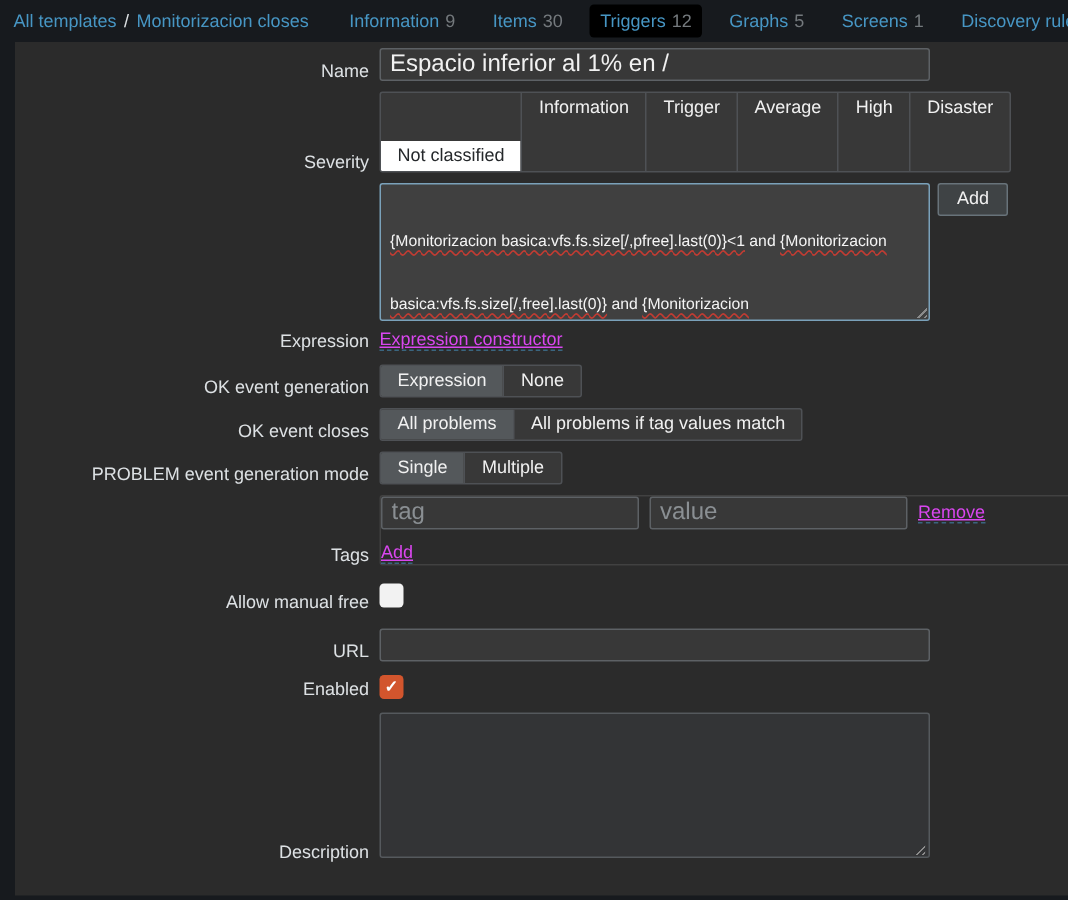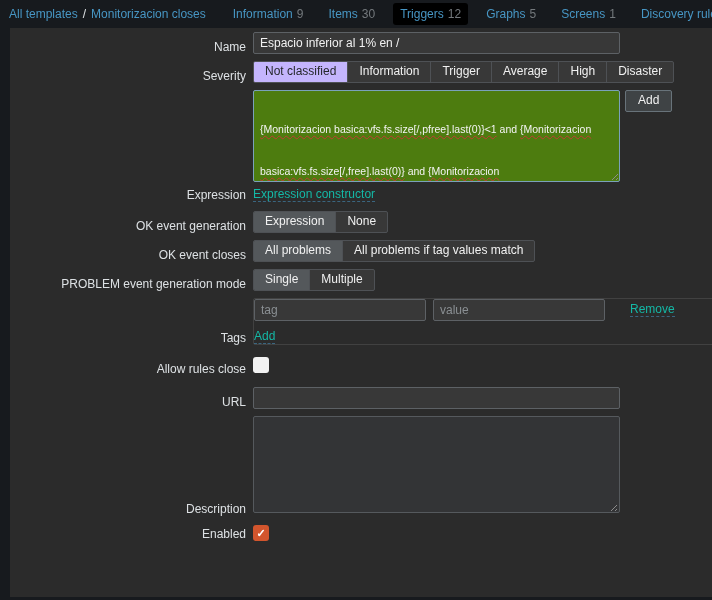--- a/index.html
+++ b/index.html
@@ -6,24 +6,25 @@
   html,body { width:712px; height:600px; overflow:hidden; }
   body {
     background:#171a1e;
     font-family:"Liberation Sans", sans-serif;
     font-size:12px;
     color:#f1f1f1;
   }
   a { text-decoration:none; cursor:pointer; }
   .link { color:#4796c4; }
   .dashed-link {
-    color:#14b8a6;
+    color:#d946ef;
     border-bottom:1px dashed rgba(71,150,196,.55);
     display:inline-block;
     line-height:13px;
+    text-decoration:underline;
   }
 
   
   .topnav {
     height:28px;
     display:flex;
     align-items:center;
     padding-left:9px;
     background:#171a1e;
     white-space:nowrap;
@@ -62,21 +63,21 @@
   }
   .field { flex:1; min-width:0; }
 
   .text-input {
     width:367px; height:22px;
     background:#383838;
     border:1px solid #5d6165;
     border-radius:2px;
     color:#f1f1f1;
     font-family:"Liberation Sans", sans-serif;
-    font-size:12px;
+    font-size:16px;
     padding:2px 6px;
     outline:none;
   }
   .text-input::placeholder { color:#8a8f93; }
 
   
   .seg {
     display:inline-flex;
     border:1px solid #4e5155;
     border-radius:2px;
@@ -85,28 +86,28 @@
   }
   .seg-opt {
     padding:3px 11px 4px 11px;
     border-left:1px solid #4e5155;
     color:#f1f1f1;
     cursor:pointer;
     line-height:13px;
   }
   .seg-opt:first-child { border-left:none; }
   .seg-opt.sel { background:#54585b; }
-  .seg-opt.sev-sel { background:#c4b5fd; color:#25282b; }
+  .seg-opt.sev-sel { background:#ffffff; color:#25282b;margin-top:32px; }
 
   
   .expr-wrap { display:flex; align-items:flex-start; }
   .expr-box {
     position:relative;
     width:367px; height:92px;
-    background:#4d7c0f;
+    background:#404040;
     border:1px solid #7aa1ba;
     border-radius:2px;
     padding:3px 6px;
     font-size:10.5px;
     line-height:14px;
     color:#f4f4f4;
     white-space:pre-wrap;
     overflow:hidden;
   }
   .wavy {
@@ -140,21 +141,21 @@
 
   
   .tags-box {
     width:475px;
     border:1px solid #414141;
     border-radius:2px;
     padding:0;
   }
   .tags-row { display:flex; align-items:center; }
   .tag-input { width:172px; margin-right:7px; }
-  .tags-row .dashed-link { margin-left:18px; }
+  .tags-row .dashed-link { margin-left:0; }
   .tags-add { margin-top:8px; }
 
   
   .checkbox {
     display:inline-block;
     width:16px; height:16px;
     border-radius:3px;
     background:#f2f2f2;
     margin-top:1px;
     cursor:pointer;
@@ -287,44 +288,44 @@
             <a class="dashed-link">Remove</a>
           </div>
           <div class="tags-add">
             <a class="dashed-link">Add</a>
           </div>
         </div>
       </div>
     </div>
 
     <div class="row tight">
-      <div class="label">Allow rules close</div>
+      <div class="label">Allow manual free</div>
       <div class="field">
         <span class="checkbox"></span>
       </div>
     </div>
 
     <div class="row">
       <div class="label">URL</div>
       <div class="field">
         <input class="text-input" type="text" value="" style="">
+      </div>
+    </div>
+
+    <div class="row" style="margin-bottom:9px;">
+      <div class="label">Enabled</div>
+      <div class="field">
+        <span class="checkbox checked">✓</span>
       </div>
     </div>
 
     <div class="row">
       <div class="label">Description</div>
       <div class="field">
         <span class="ta-wrap">
           <textarea class="desc" style=""></textarea>
           <span class="grip" style="right:3px; bottom:5px;"></span>
         </span>
       </div>
     </div>
 
-    <div class="row" style="margin-bottom:9px;">
-      <div class="label">Enabled</div>
-      <div class="field">
-        <span class="checkbox checked">✓</span>
-      </div>
-    </div>
-
   </div>
 </div>
 
 </body></html>

